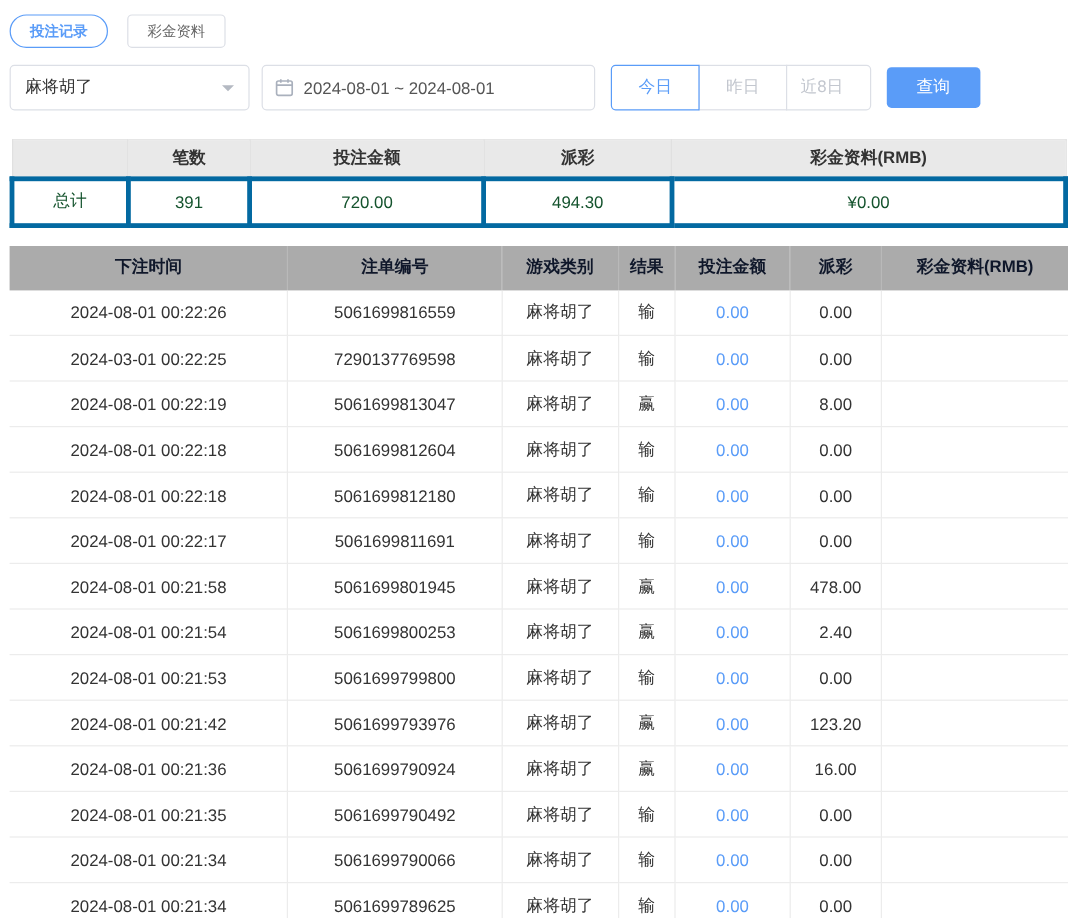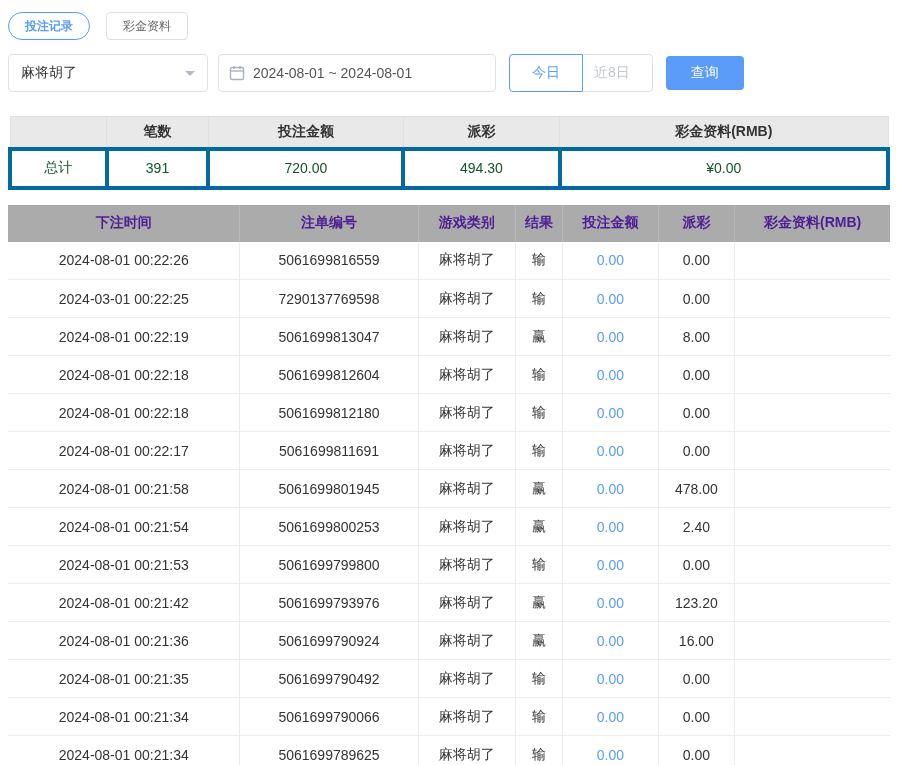--- a/index.html
+++ b/index.html
@@ -62,21 +62,21 @@
   .summary-table th {
     background:var(--sum-hdr-bg); height:32px; font-weight:bold; color:#333;
     border:1px solid #e0e0e0; text-align:center;
   }
   .summary-table td {
     height:39px; text-align:center; border:4px solid #0369a1; color:#14532d;
   }
 
   .bet-table { margin-top:15px; }
   .bet-table th {
-    background:var(--hdr-bg); color:#4c1d95; height:37px; font-weight:bold;
+    background:var(--hdr-bg); color:#0f172a; height:37px; font-weight:bold;
     border-right:1px solid #b9b9b9; text-align:center;margin-left:36px;
   }
   .bet-table th:last-child { border-right:none; }
   .bet-table td {
     height:38px; text-align:center; color:#333;
     border-bottom:1px solid #ececec; border-right:1px solid #ececec;
   }
   .bet-table td:last-child { border-right:none; }
   .bet-amount-link { color:var(--accent); text-decoration:none; cursor:pointer; }
 </style>
@@ -101,20 +101,21 @@
         <rect x="1.5" y="2.5" width="13" height="12" rx="1.5" fill="none" stroke="#aab1bd" stroke-width="1.4"></rect>
         <line x1="1.5" y1="6" x2="14.5" y2="6" stroke="#aab1bd" stroke-width="1.4"></line>
         <line x1="5" y1="1" x2="5" y2="4" stroke="#aab1bd" stroke-width="1.4"></line>
         <line x1="11" y1="1" x2="11" y2="4" stroke="#aab1bd" stroke-width="1.4"></line>
       </svg>
       <span>2024-08-01 ~ 2024-08-01</span>
     </div>
 
     <div class="btn-group">
       <button class="qbtn first active">今日</button>
+      <button class="qbtn">昨日</button>
       <button class="qbtn last">近8日</button>
     </div>
 
     <button class="search-btn">查询</button>
   </div>
 
   <table class="summary-table">
     <colgroup>
       <col style="width:11%">
         <col style="width:11.6%">

